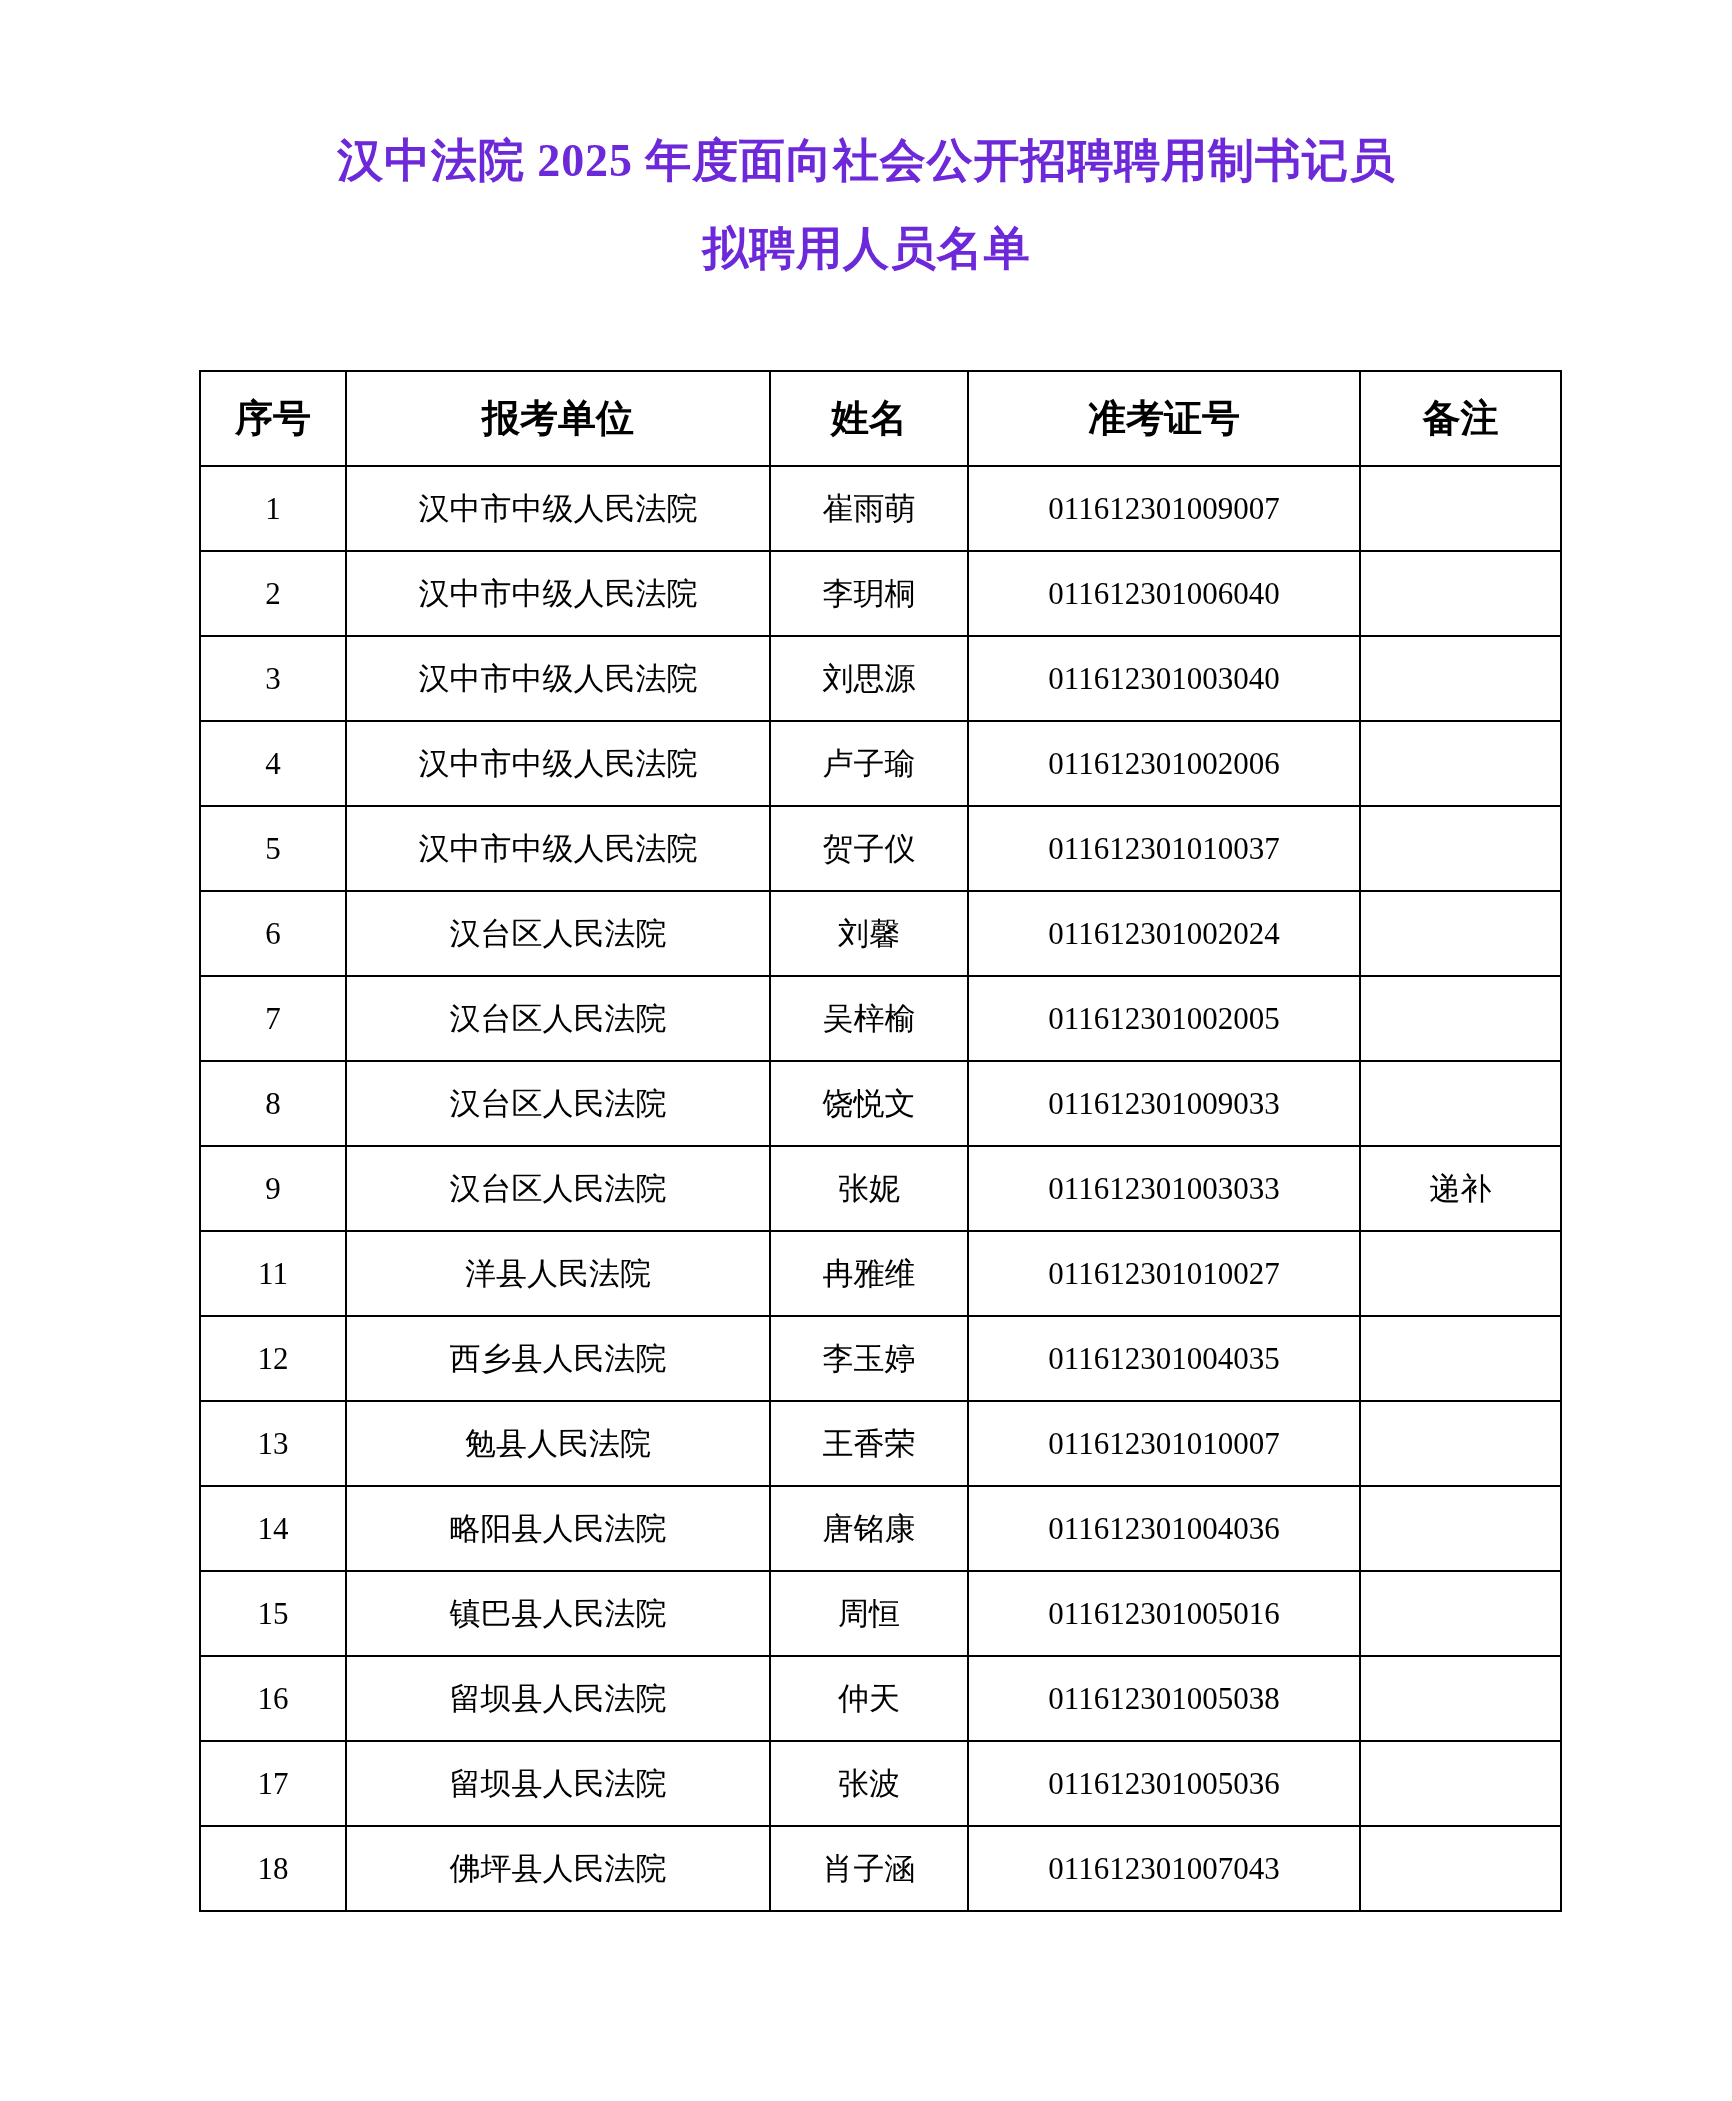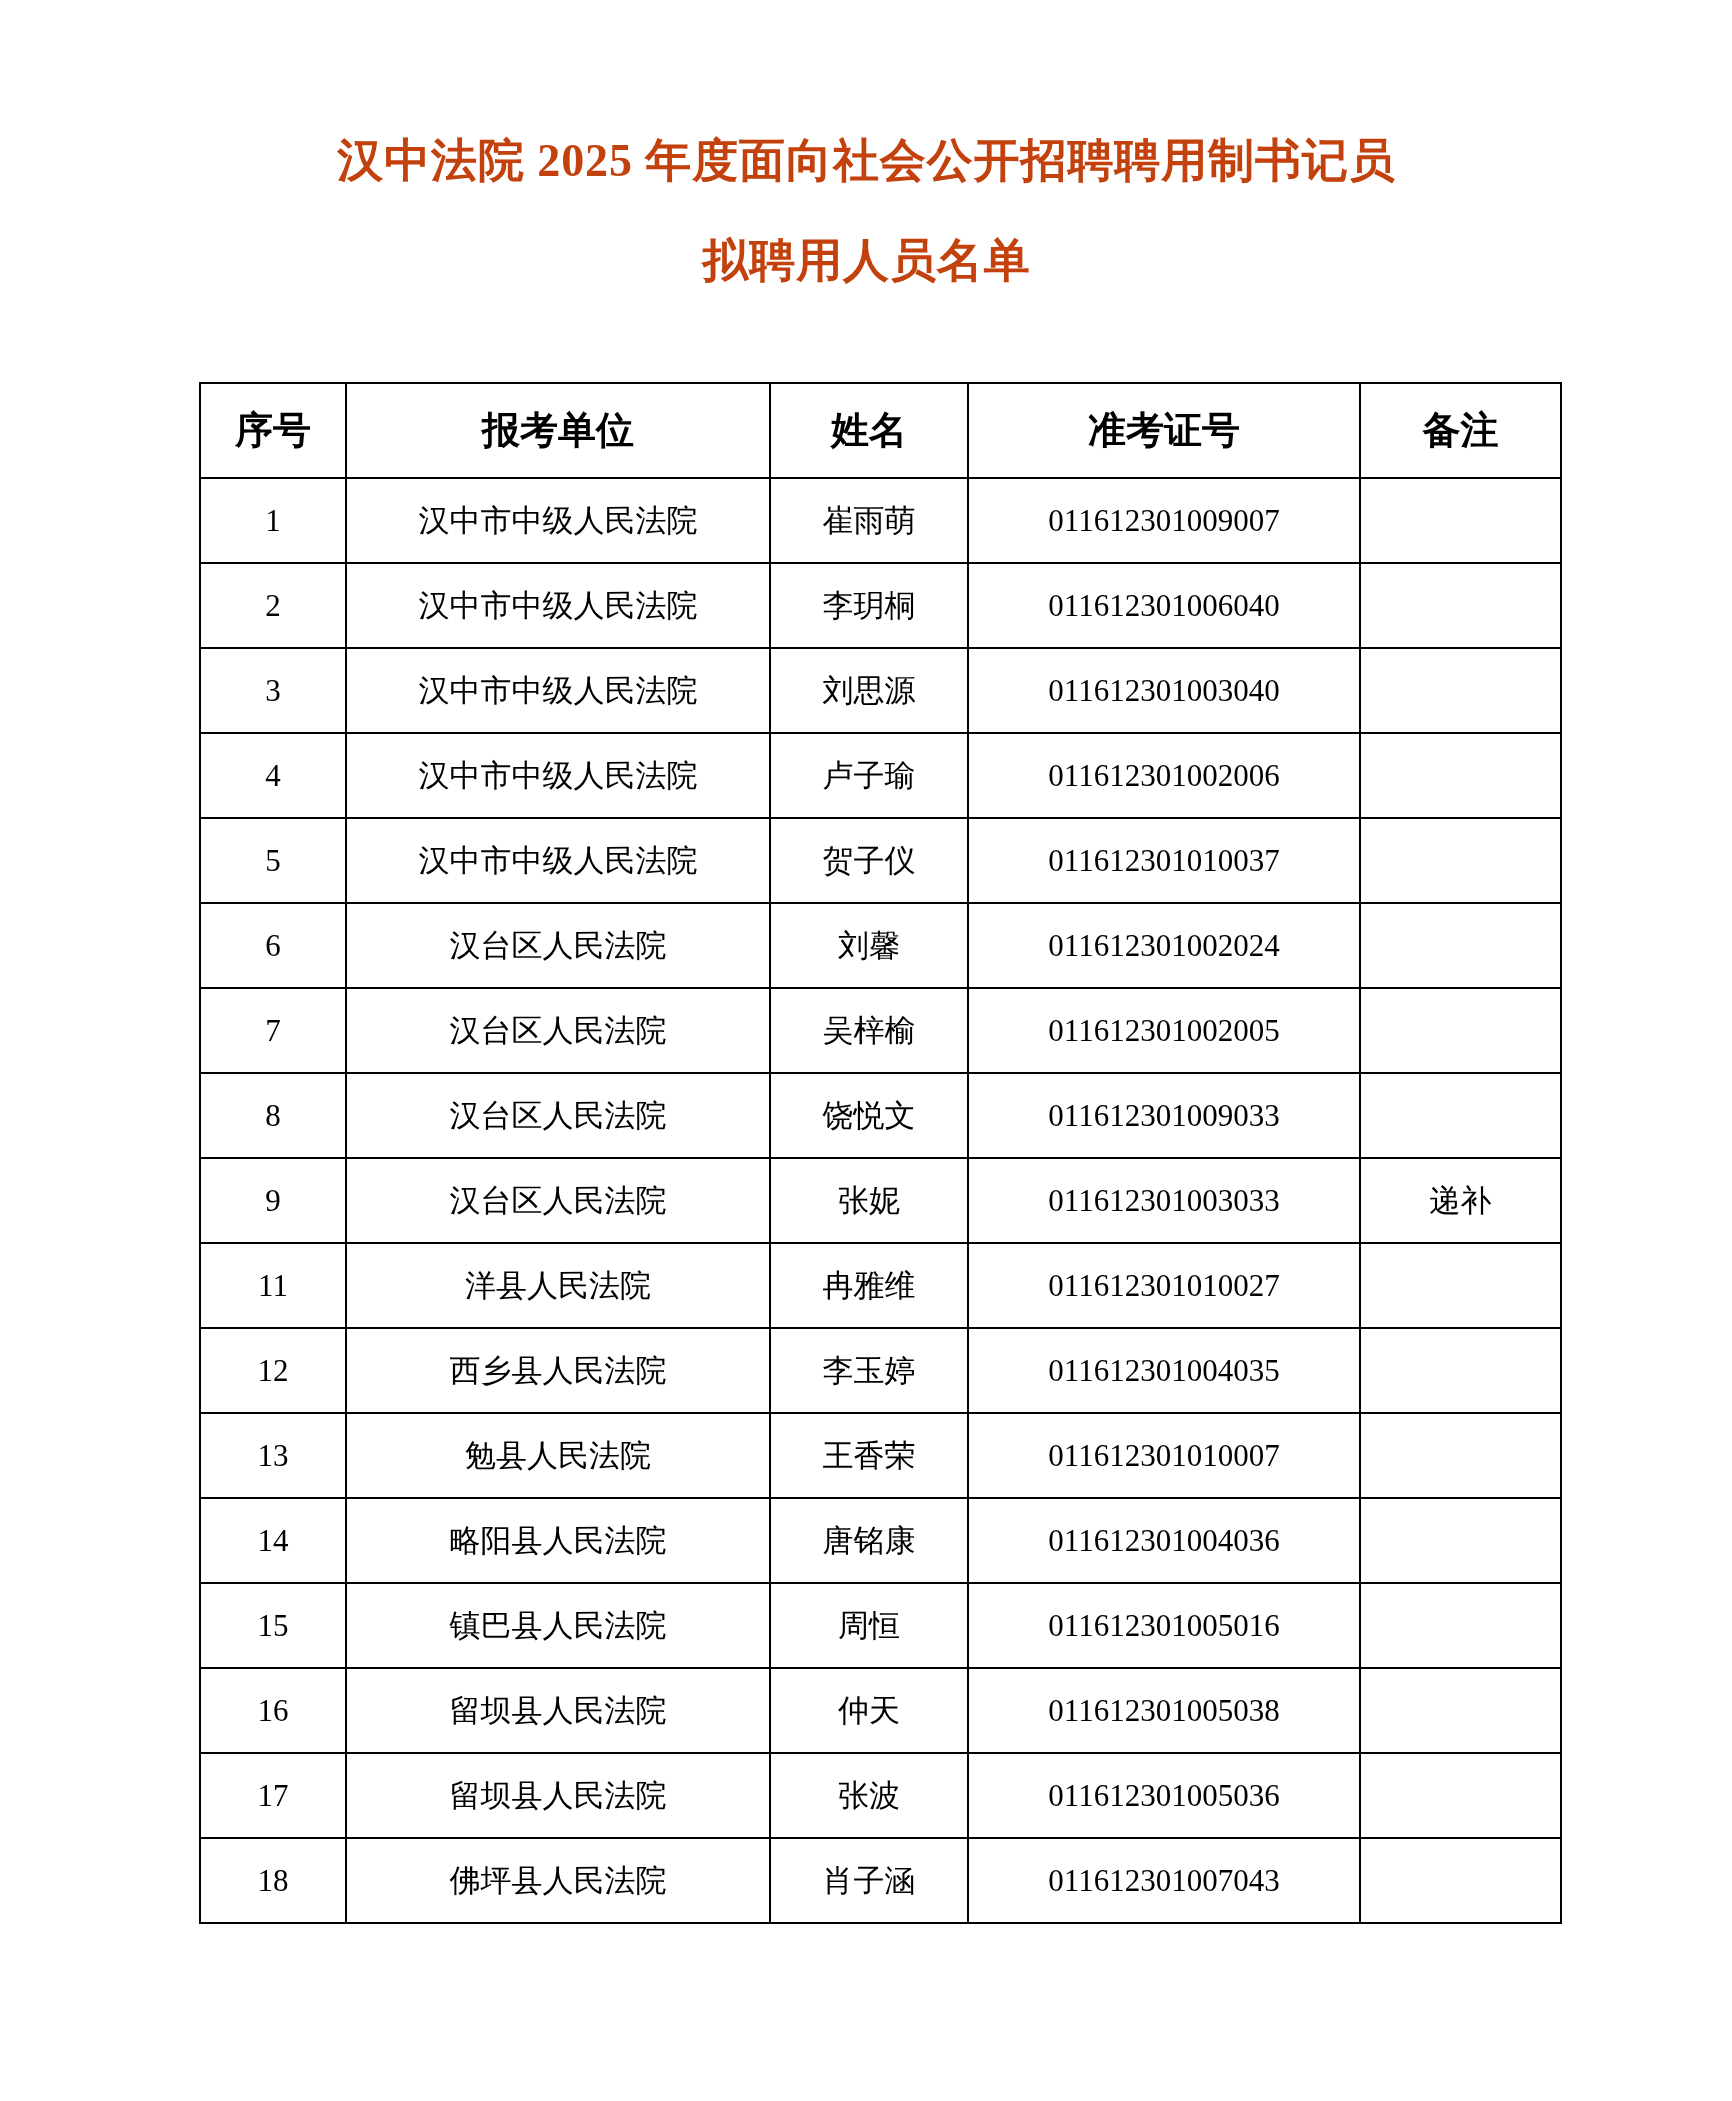--- a/index.html
+++ b/index.html
@@ -14,28 +14,28 @@
     background: #ffffff;
     color: #000000;
     font-family: "Liberation Serif", "DejaVu Serif", serif;
     overflow: hidden;
   }
   .doc-title {
     text-align: center;
     font-weight: bold;
     font-size: 46px;
     line-height: 1.0;
-    color: #c2410c;
+    color: #6d28d9;
     letter-spacing: 0.9px;
   }
   .doc-title-line1 {
     padding-top: 138px;
   }
   .doc-title-line2 {
-    margin-top: 54px;
+    margin-top: 42px;
   }
   table.roster {
     border-collapse: collapse;
     table-layout: fixed;
     width: 1361px;
     margin: 98px 0 8px 199px;
   }
   table.roster th,
   table.roster td {
     border: 2.6px solid #000000;

